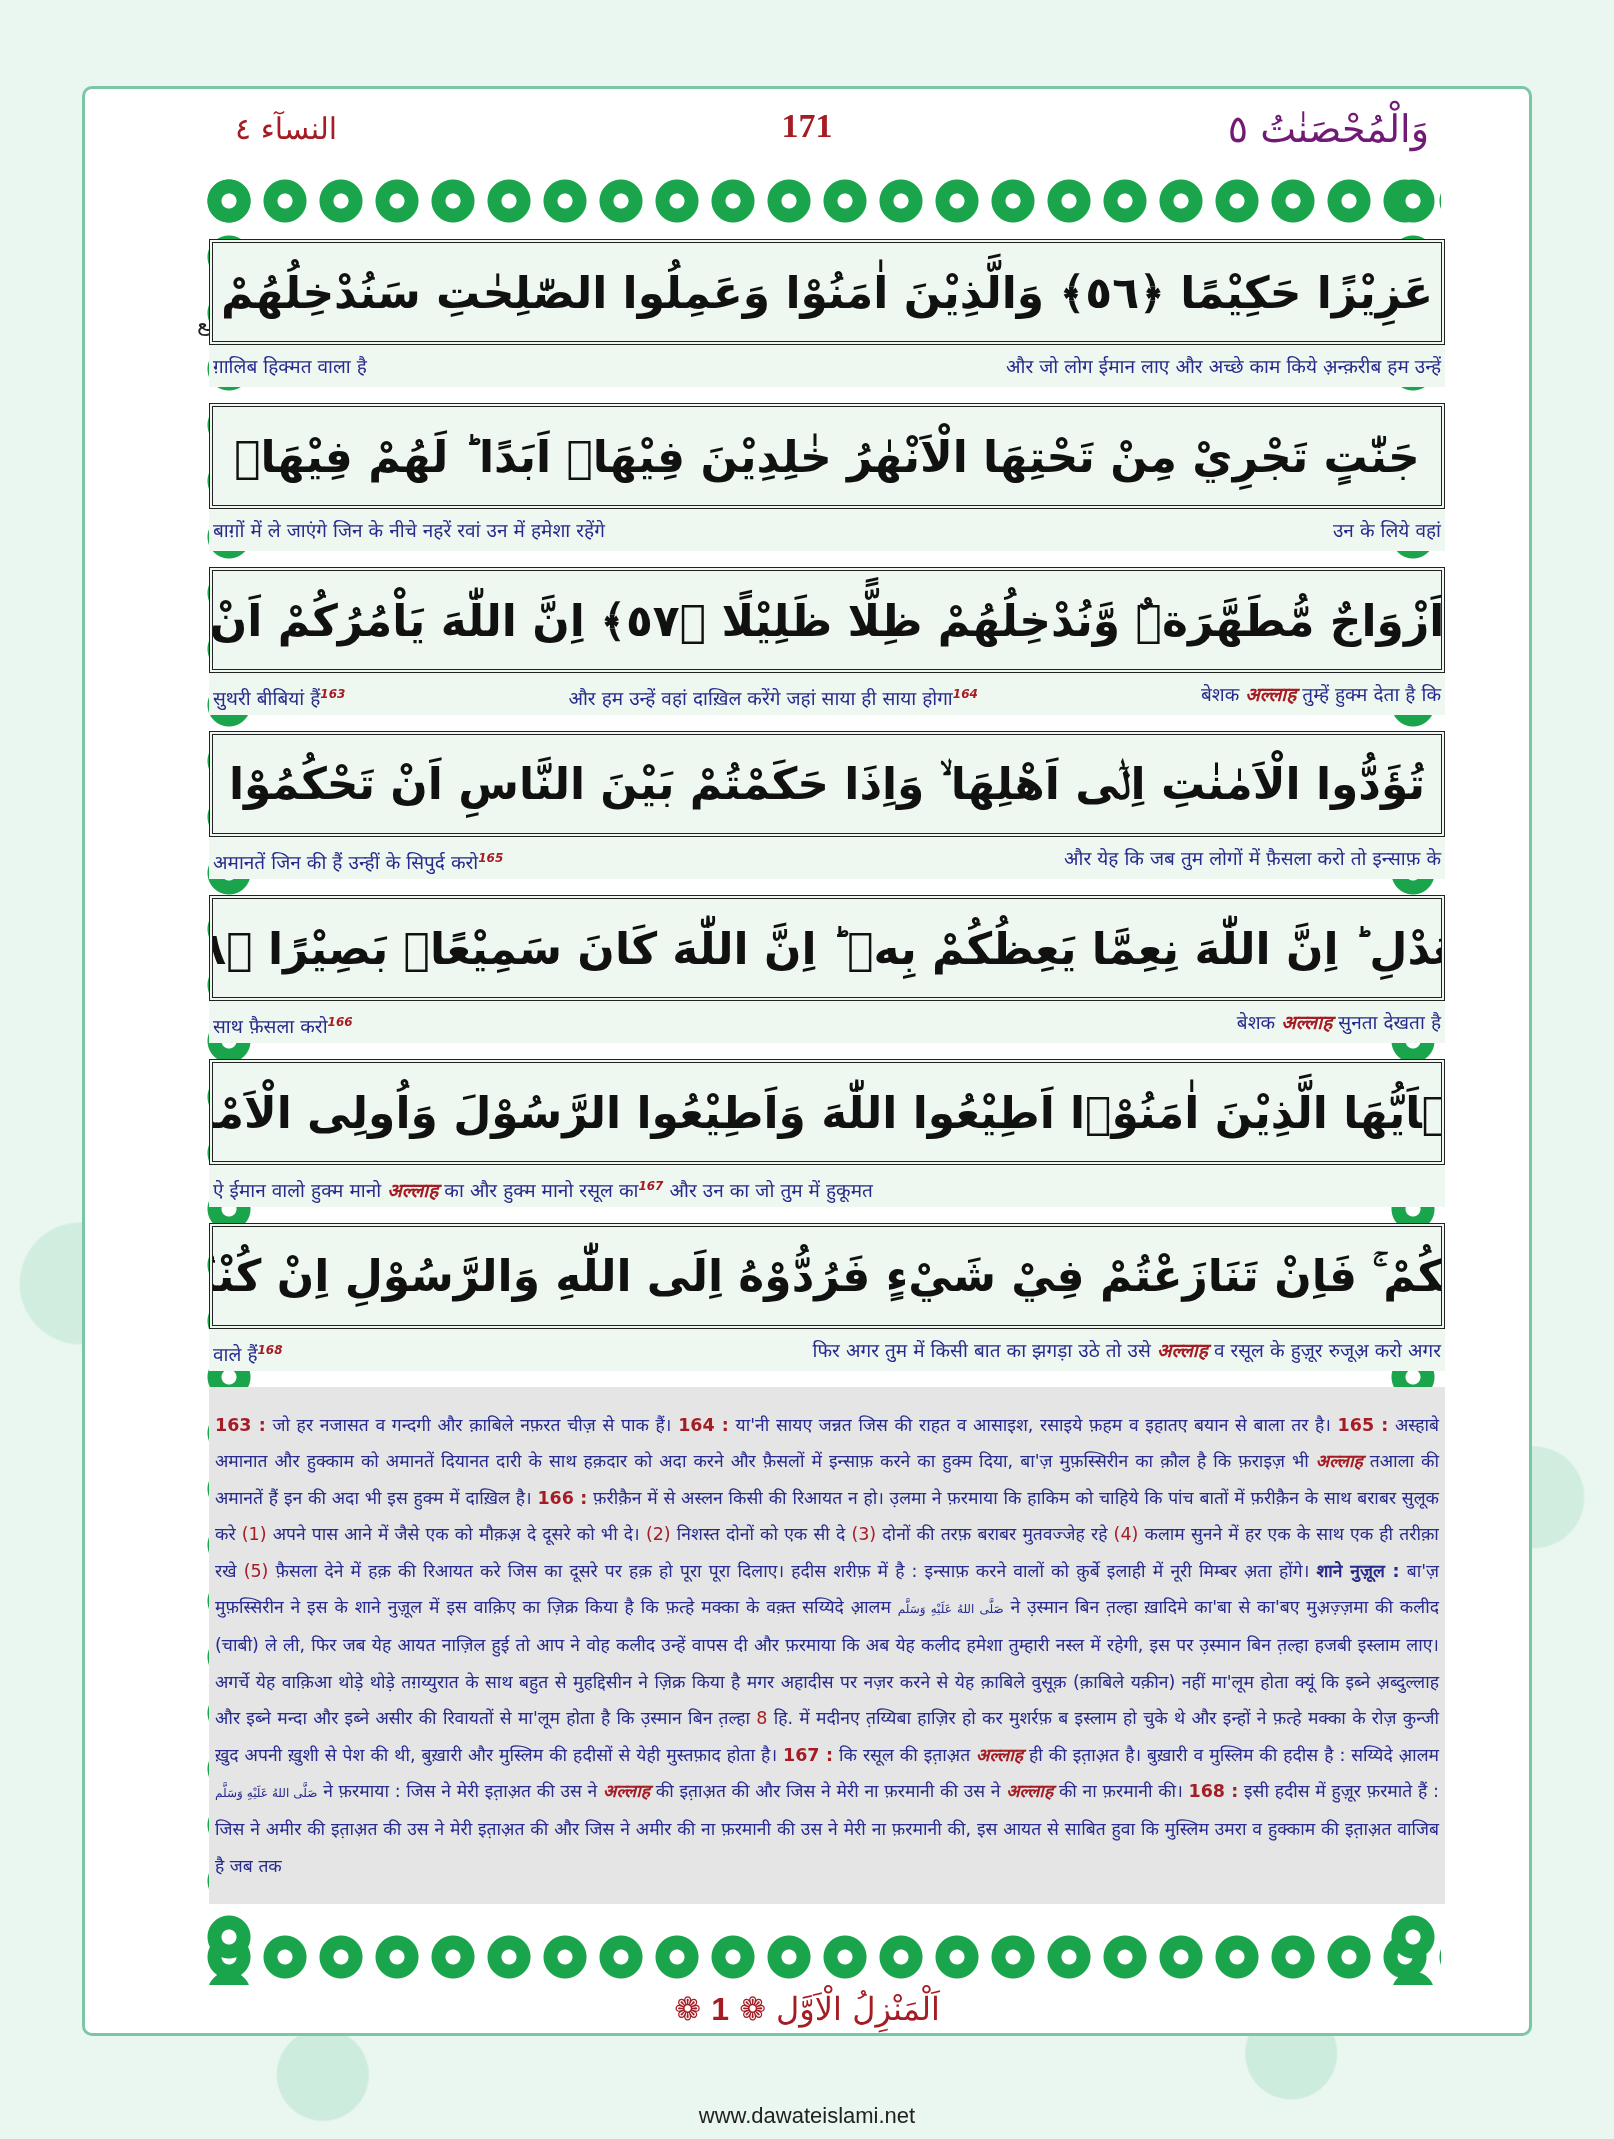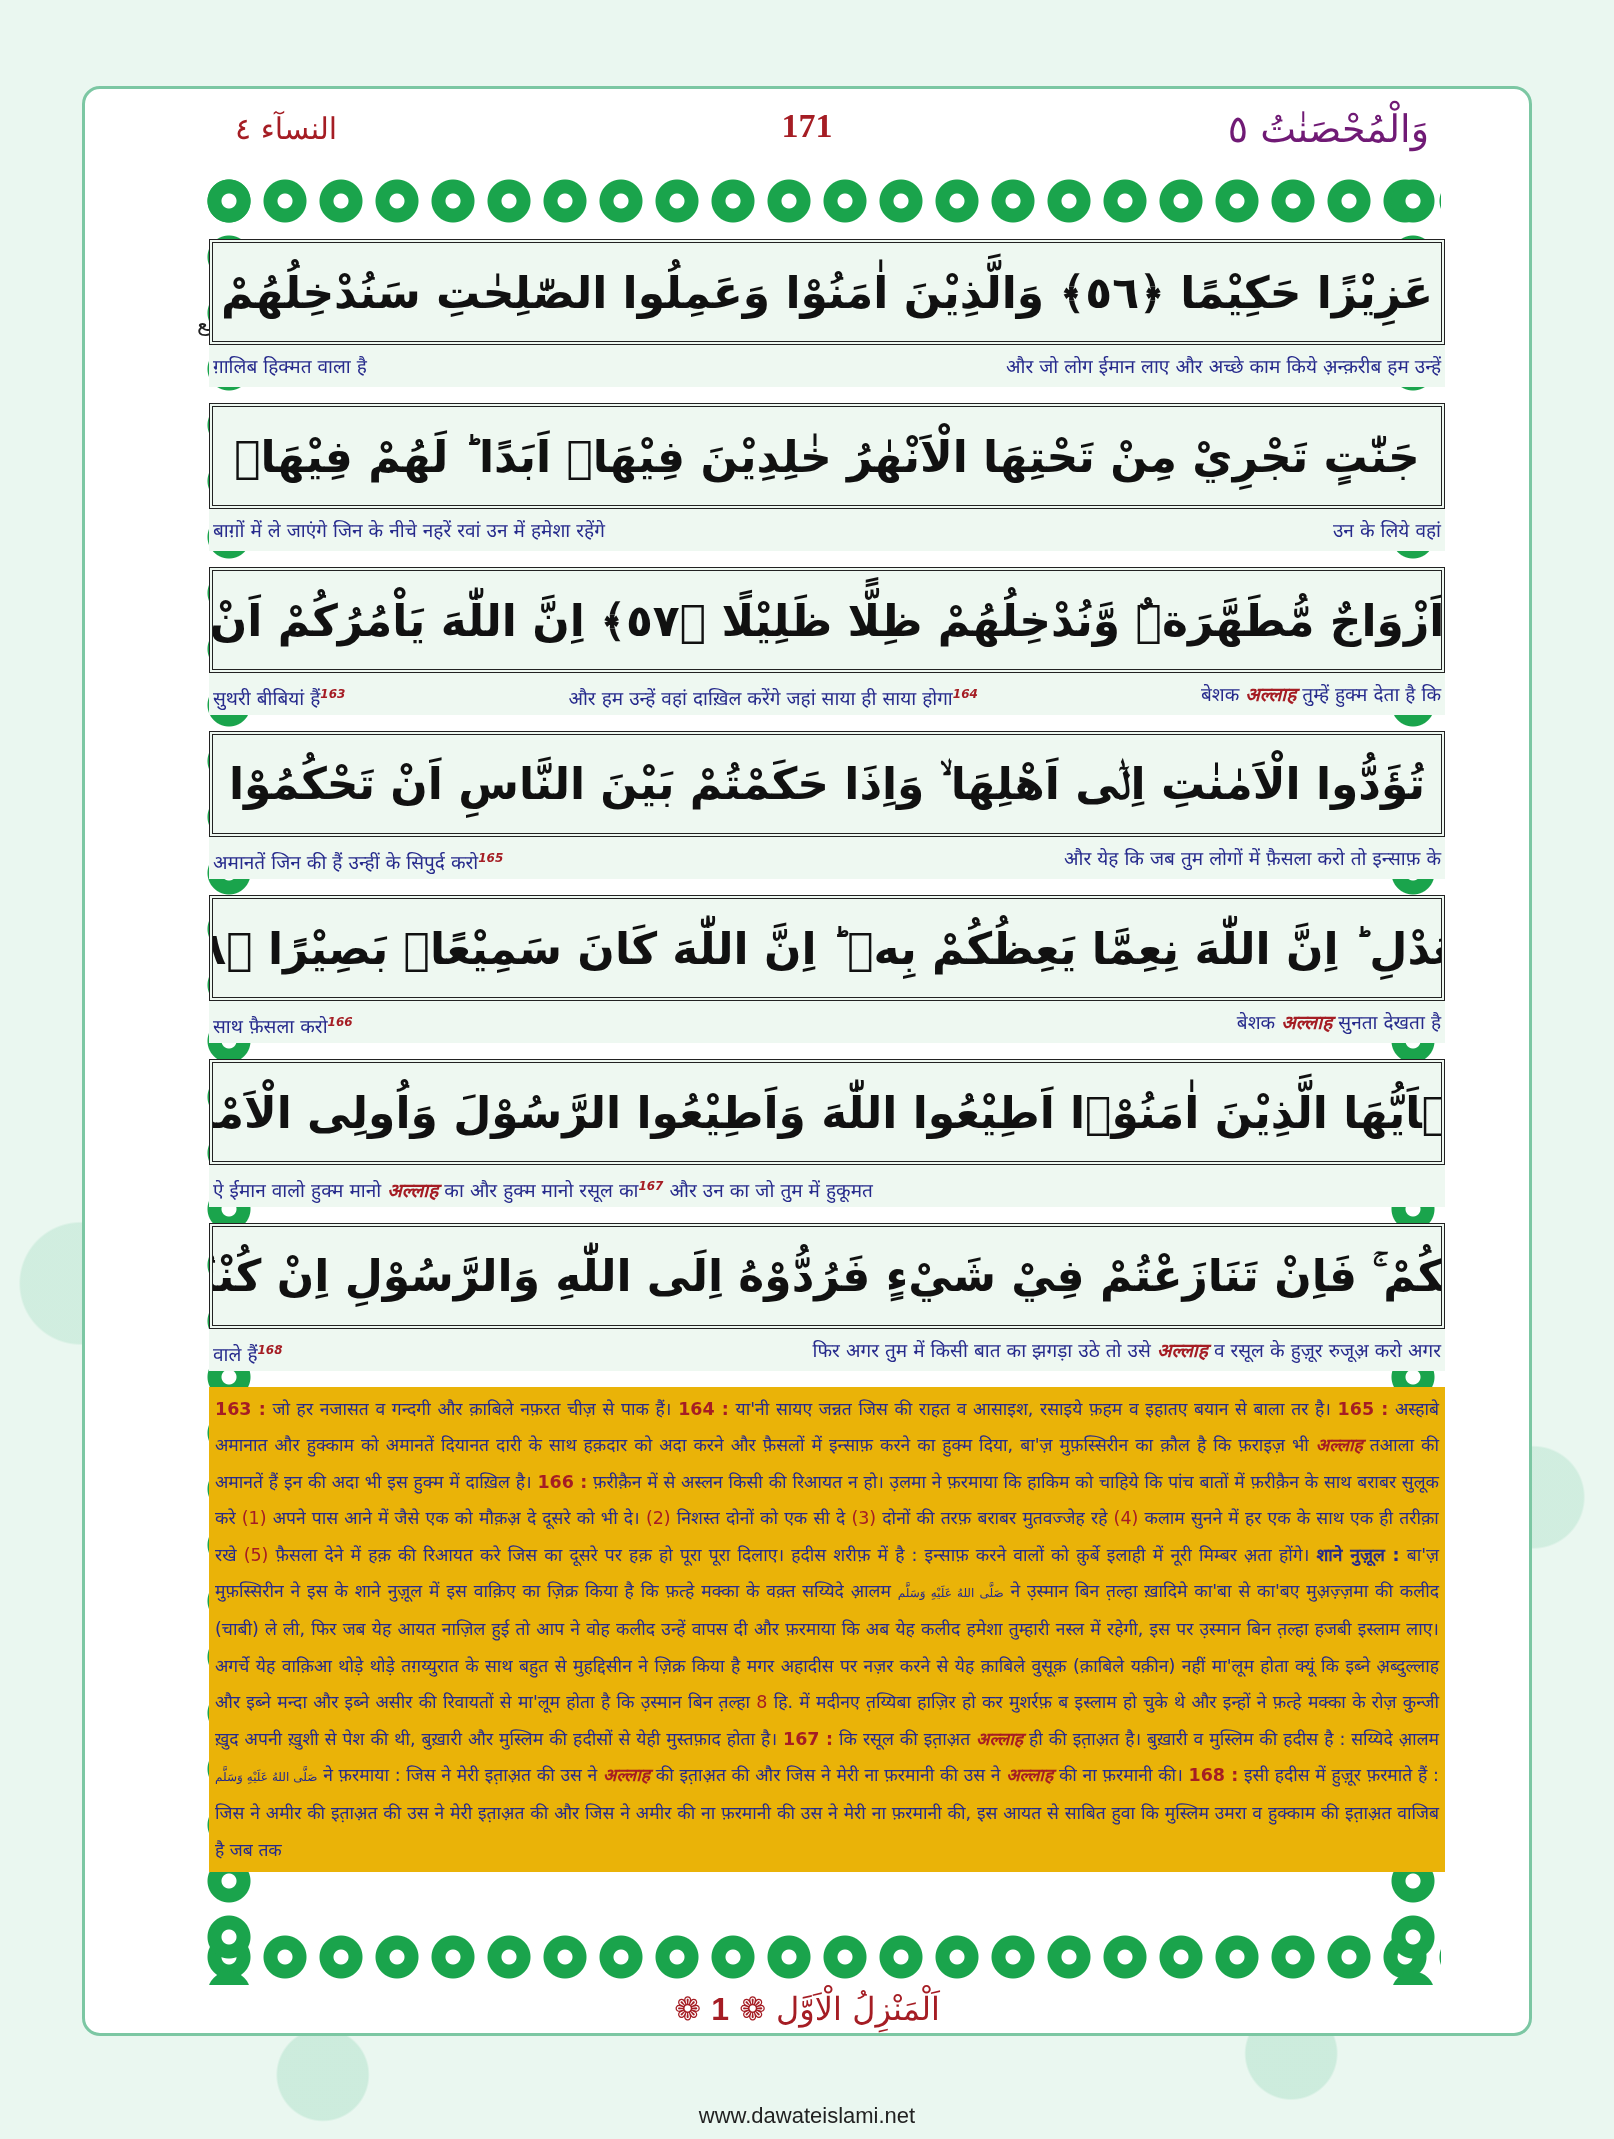--- a/index.html
+++ b/index.html
@@ -12,21 +12,21 @@
       radial-gradient(circle at 90% 12%, rgba(150,215,185,0.35) 0 55px, transparent 57px),
       radial-gradient(circle at 5% 60%, rgba(150,215,185,0.3) 0 60px, transparent 62px),
       radial-gradient(circle at 95% 70%, rgba(150,215,185,0.3) 0 50px, transparent 52px),
       radial-gradient(circle at 20% 97%, rgba(150,215,185,0.35) 0 45px, transparent 47px),
       radial-gradient(circle at 80% 96%, rgba(150,215,185,0.35) 0 45px, transparent 47px);
     font-family: "DejaVu Sans", sans-serif;
     overflow: hidden;
   }
   .page {
     position: absolute; left: 82px; top: 86px; width: 1450px; height: 1950px;
-    background: #ffffff; border: 3px solid #7cc7a3; border-radius: 18px;
+    background: #ffffff; border: 3px solid #7cc7a3; border-radius: 10px;
   }
   .header {
     position: absolute; left: 0; right: 0; top: 22px; height: 50px;
   }
   .hdr-left { position: absolute; left: 150px; top: 0; font-family: "DejaVu Serif", serif; color: #a51d24; font-size: 30px; direction: rtl; }
   .hdr-center { position: absolute; left: 0; right: 0; text-align: center; top: -4px; font-family: "Liberation Serif", serif; font-weight: bold; color: #a51d24; font-size: 34px; }
   .hdr-right { position: absolute; right: 100px; top: -4px; font-family: "DejaVu Serif", serif; color: #701a75; font-size: 38px; direction: rtl; }
 
   .frame {
     position: absolute; left: 116px; top: 84px; width: 1240px; height: 1812px;
@@ -60,21 +60,21 @@
   .trans-line {
     height: 42px; line-height: 42px; background: #eef8f1;
     font-family: "DejaVu Sans", sans-serif; font-size: 19px; color: #262a8c;
     display: flex; justify-content: space-between; padding: 0 4px; white-space: nowrap; overflow: hidden;
     margin-bottom: 16px;
   }
   .trans-line .allah, .notes .allah { color: #a51d24; font-weight: bold; font-style: italic; font-family: "DejaVu Serif", serif; }
   .sup { color: #a51d24; font-size: 12px; vertical-align: super; font-weight: bold; font-style: italic; }
 
   .notes {
-    margin-top: 2px; background: #eab308; padding: 4px 6px;
+    margin-top: 2px; background: #e5e5e5; padding: 20px 6px;
     font-family: "DejaVu Sans", sans-serif; font-size: 17.5px; line-height: 36.4px; color: #262a8c; text-align: justify;
   }
   .notes .n { color: #a51d24; font-weight: bold; }
   .notes .b { font-weight: bold; }
   .notes .r { color: #a51d24; }
   .notes .salutation { font-family: "DejaVu Serif", serif; font-size: 12px; color: #262a8c; }
 
   .sajda-mark {
     position: absolute; left: 112px; top: 222px; font-family: "DejaVu Sans", sans-serif; font-size: 22px; color: #222;
   }

